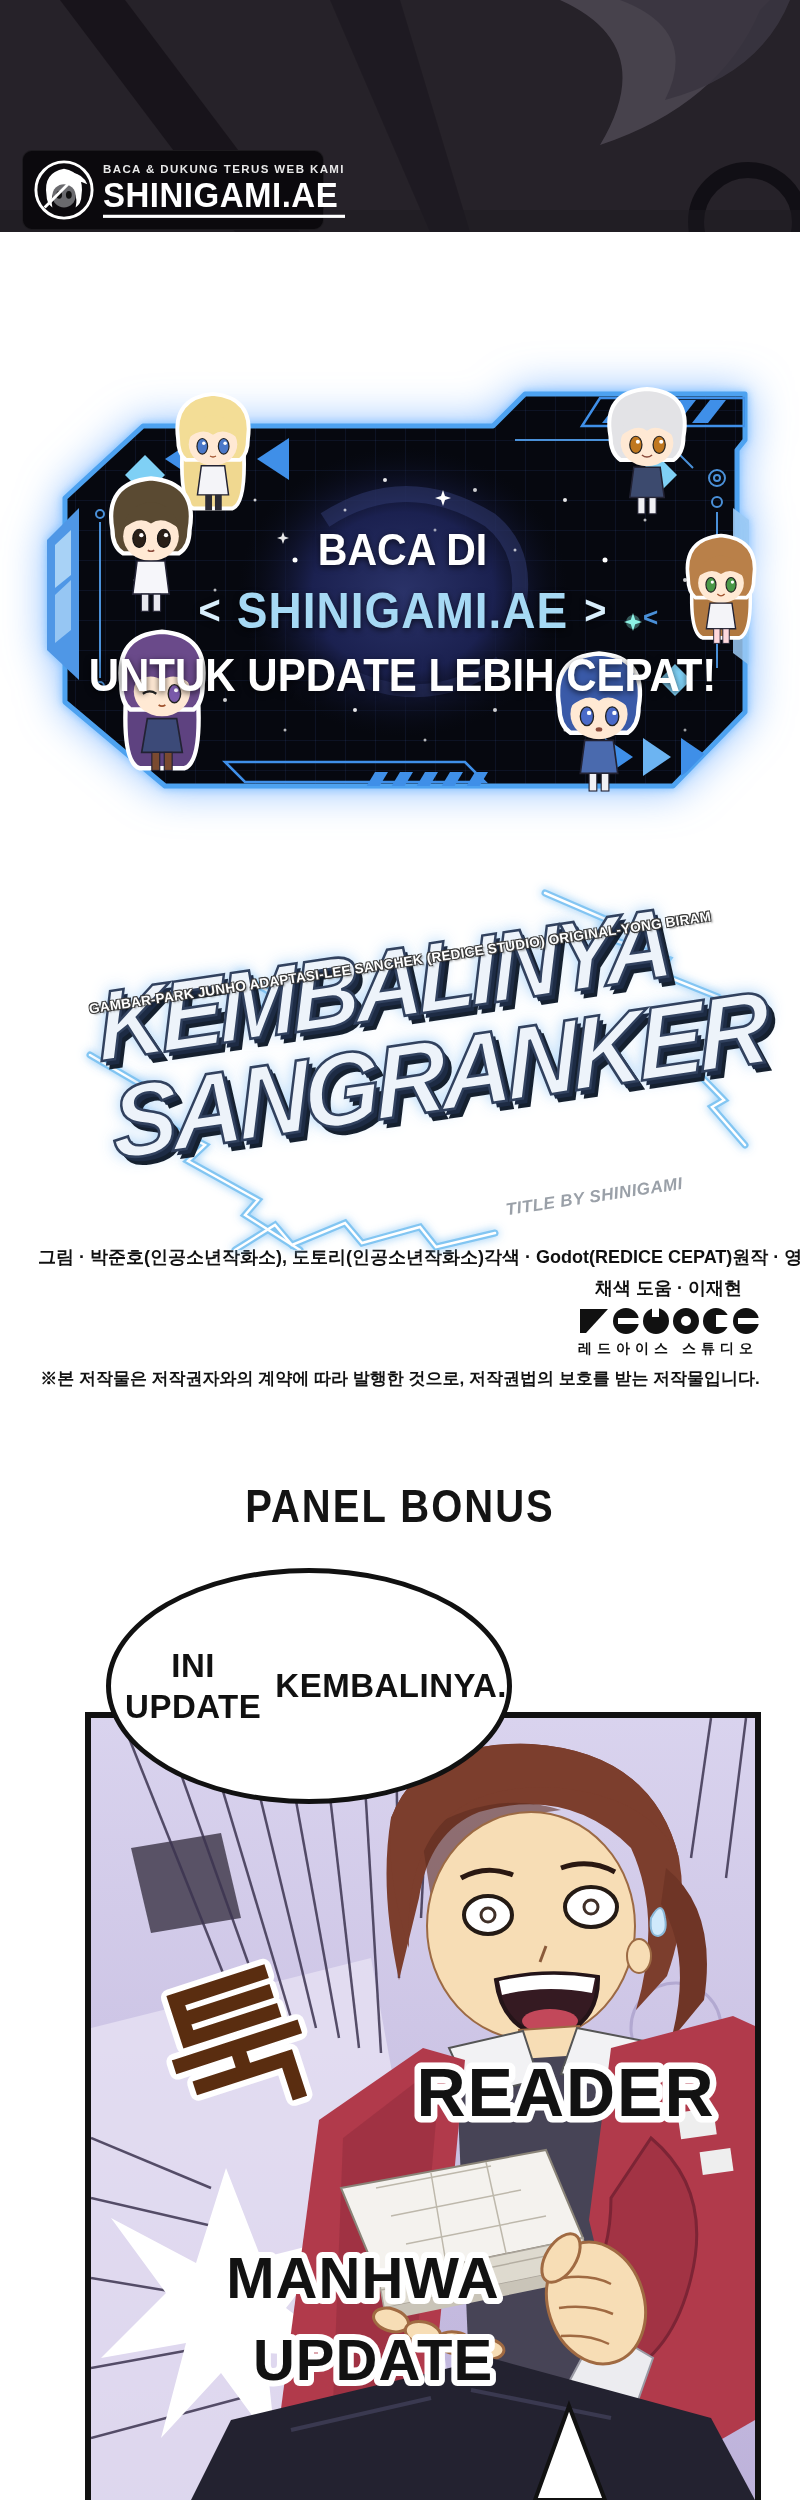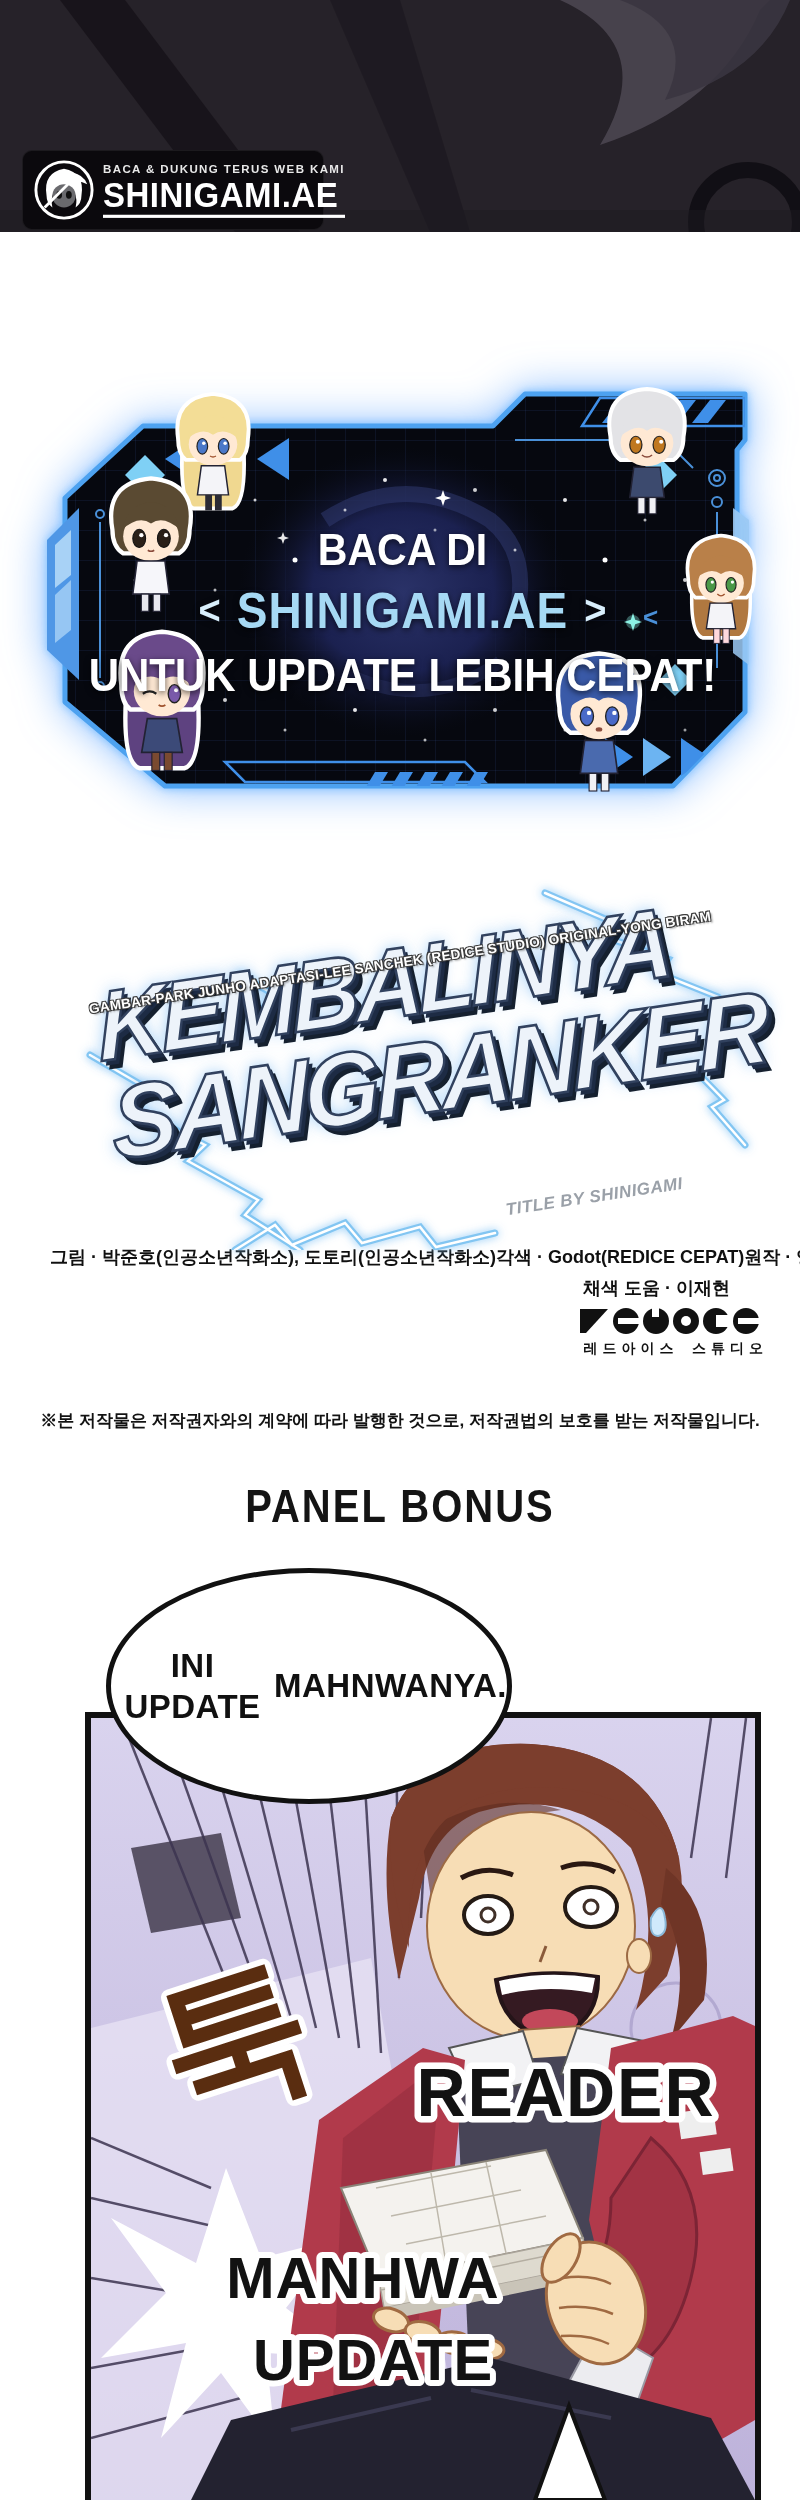--- a/index.html
+++ b/index.html
@@ -42,28 +42,28 @@
           text-shadow:4px 5px 0 #1d2b44,7px 9px 0 #15202f,0 0 16px rgba(130,190,245,.85);}
   .t-line1{left:98px;top:118px;font-size:95px;transform:rotate(-8.5deg) skewX(-5deg) scaleY(1.04);transform-origin:left center;}
   .t-line2{left:112px;top:212px;font-size:99px;transform:rotate(-8.5deg) skewX(-5deg) scaleY(1.04);transform-origin:left center;}
   .t-sub{position:absolute;left:505px;top:332px;transform:rotate(-8.5deg);color:#9aa0a8;font-size:17px;
          font-weight:700;font-style:italic;letter-spacing:.5px;white-space:nowrap;z-index:3;
          text-shadow:1px 1px 0 #fff,-1px -1px 0 #fff,0 0 4px rgba(255,255,255,.8);}
   .bolts{position:absolute;left:0;top:0;width:800px;height:395px;z-index:1;
          filter:drop-shadow(0 0 5px rgba(130,195,245,.9));}
 
   
-  .credits-block{position:absolute;left:0;top:1245px;width:780px;box-sizing:border-box;padding:0 50px;color:#101010;}
+  .credits-block{position:absolute;left:0;top:1245px;width:780px;box-sizing:border-box;padding:0 38px;color:#101010;}
   .credits-row{display:flex;justify-content:space-between;align-items:baseline;white-space:nowrap;
                font-size:18px;font-weight:700;}
   .credits-right{text-align:right;font-size:18px;font-weight:700;margin-top:7px;}
-  .studio-block{position:absolute;top:1303px;right:32px;display:flex;flex-direction:column;align-items:flex-end;font-family:Liberation Mono, monospace;}
+  .studio-block{position:absolute;top:1303px;right:32px;display:flex;flex-direction:column;}
   .studio-caption{font-size:14px;font-weight:700;letter-spacing:5px;color:#111;margin-top:3px;white-space:nowrap;}
   .copyright-block{position:absolute;left:0;top:1366px;width:800px;text-align:center;color:#121212;
-                   font-size:17px;font-weight:700;line-height:1.55;margin-top:42px;}
+                   font-size:17px;font-weight:700;line-height:1.55;}
 
   
   .bonus-heading{position:absolute;left:0;top:1484px;width:800px;text-align:center;color:#141414;
                  font-size:40px;font-weight:700;letter-spacing:2px;transform:scaleY(1.15);}
   .speech-bubble{position:absolute;left:106px;top:1568px;width:396px;height:226px;background:#ffffff;
                  border:5px solid #111;border-radius:50%;display:flex;flex-direction:row;align-items:center;
                  justify-content:center;z-index:3;text-align:center;}
   .speech-bubble .line{color:#111;font-size:33px;font-weight:700;letter-spacing:.5px;line-height:1.25;}
   .comic-panel{position:absolute;left:85px;top:1712px;width:676px;height:788px;box-sizing:border-box;
                border:6px solid #111;border-bottom:none;z-index:2;overflow:hidden;background:#cfc8e6;}
@@ -354,21 +354,21 @@
   </div>
 
   <div class="copyright-block">
     <div>※본 저작물은 저작권자와의 계약에 따라 발행한 것으로, 저작권법의 보호를 받는 저작물입니다.</div>
   </div>
 
   <div class="bonus-heading">PANEL BONUS</div>
 
   <div class="speech-bubble">
     <div class="line">INI UPDATE</div>
-    <div class="line">MAHNWANYA.</div>
+    <div class="line">KEMBALINYA.</div>
   </div>
 
   <div class="comic-panel">
     <svg width="664" height="782" viewBox="0 0 664 782" preserveAspectRatio="none">
       <defs>
         <linearGradient id="panelBg" x1="0" y1="0" x2="0" y2="1">
           <stop offset="0%" stop-color="#d9d3ee"></stop>
             <stop offset="100%" stop-color="#bdb2da"></stop>
         </linearGradient>
       </defs>

